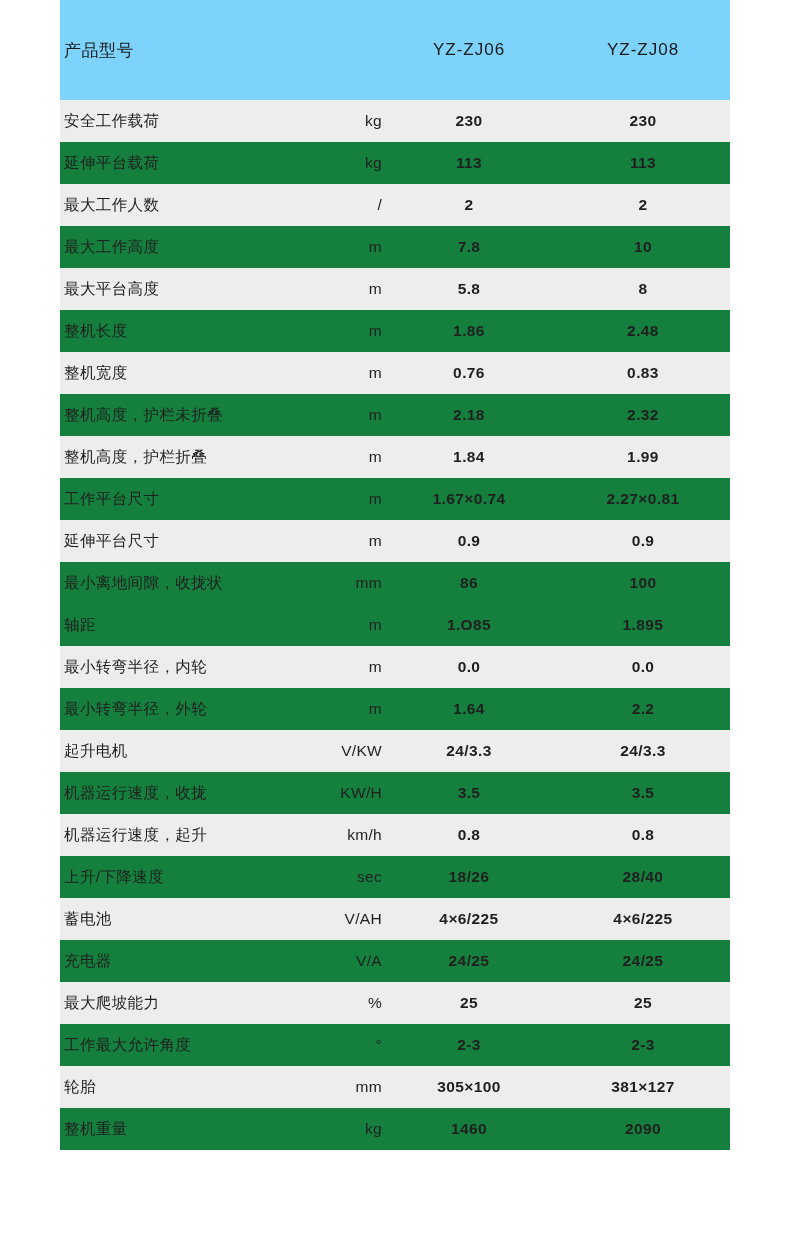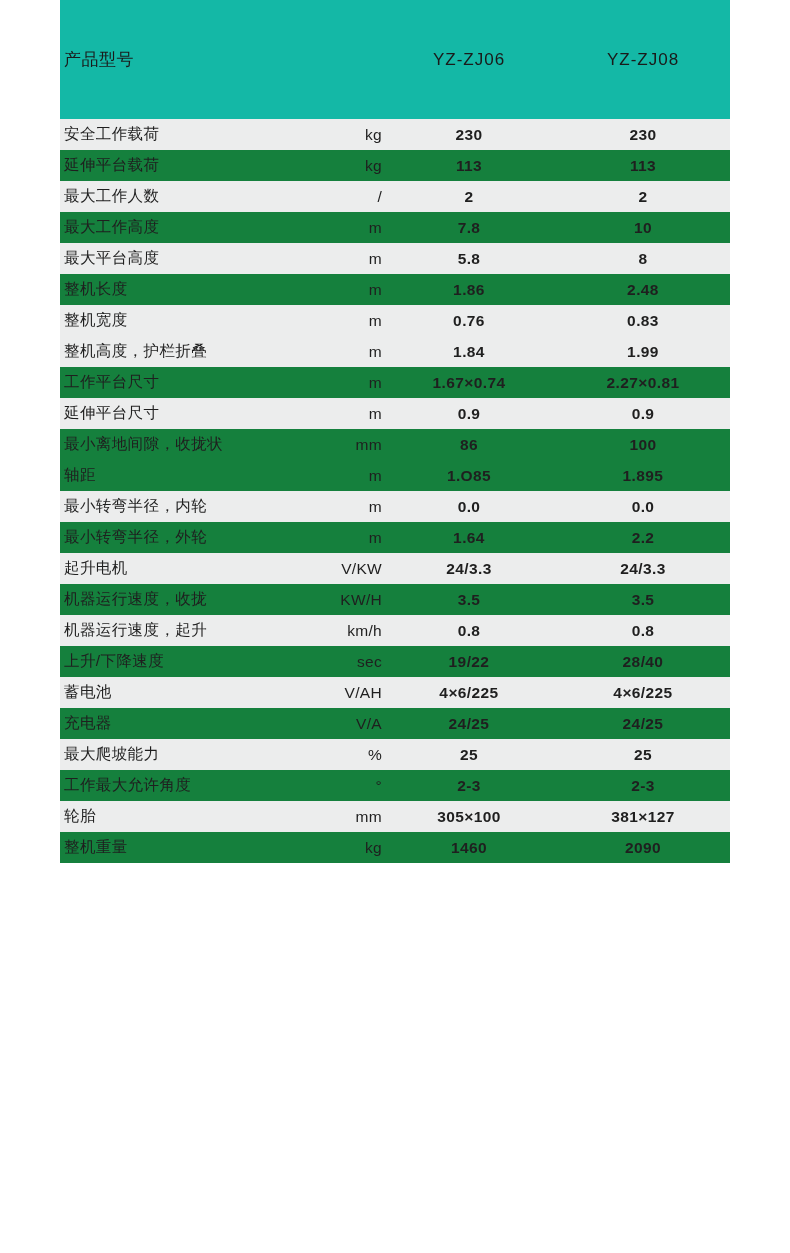--- a/index.html
+++ b/index.html
@@ -26,40 +26,40 @@
   table.spec col.c-name  { width: 250px; }
   table.spec col.c-unit  { width: 72px; }
   table.spec col.c-v1    { width: 174px; }
   table.spec col.c-v2    { width: 174px; }
 
   thead th {
     font-weight: normal;
     font-size: 17px;
     color: #1a1a1a;
     padding: 0;
-    height: 119px;
+    height: 100px;
     vertical-align: middle;
-    background: #14b8a6;
+    background: #7dd3fc;
     letter-spacing: 0.5px;
   }
   thead th.head-name {
     text-align: left;
     padding-left: 4px;
     font-size: 17px;
   }
   thead th.head-unit {
     text-align: center;
   }
   thead th.head-model {
     text-align: center;
     font-weight: normal;
     letter-spacing: 1px;
   }
 
-  tbody tr { height: 31px; }
+  tbody tr { height: 42px; }
   tbody tr.shaded td { background: #eceded; }
   tbody tr.plain  td { background: #15803d; }
 
   tbody td {
     padding: 0;
     font-size: 15.5px;
     color: #1f1f1f;
     vertical-align: middle;
   }
   tbody td.name {
@@ -134,20 +134,26 @@
           <td class="unit">m</td>
           <td class="val">1.86</td>
           <td class="val">2.48</td>
         </tr>
         <tr class="shaded">
           <td class="name">整机宽度</td>
           <td class="unit">m</td>
           <td class="val">0.76</td>
           <td class="val">0.83</td>
         </tr>
+        <tr class="plain">
+          <td class="name">整机高度，护栏未折叠</td>
+          <td class="unit">m</td>
+          <td class="val">2.18</td>
+          <td class="val">2.32</td>
+        </tr>
         <tr class="shaded">
           <td class="name">整机高度，护栏折叠</td>
           <td class="unit">m</td>
           <td class="val">1.84</td>
           <td class="val">1.99</td>
         </tr>
         <tr class="plain">
           <td class="name">工作平台尺寸</td>
           <td class="unit">m</td>
           <td class="val">1.67×0.74</td>
@@ -197,21 +203,21 @@
         </tr>
         <tr class="shaded">
           <td class="name">机器运行速度，起升</td>
           <td class="unit">km/h</td>
           <td class="val">0.8</td>
           <td class="val">0.8</td>
         </tr>
         <tr class="plain">
           <td class="name">上升/下降速度</td>
           <td class="unit">sec</td>
-          <td class="val">19/22</td>
+          <td class="val">18/26</td>
           <td class="val">28/40</td>
         </tr>
         <tr class="shaded">
           <td class="name">蓄电池</td>
           <td class="unit">V/AH</td>
           <td class="val">4×6/225</td>
           <td class="val">4×6/225</td>
         </tr>
         <tr class="plain">
           <td class="name">充电器</td>

